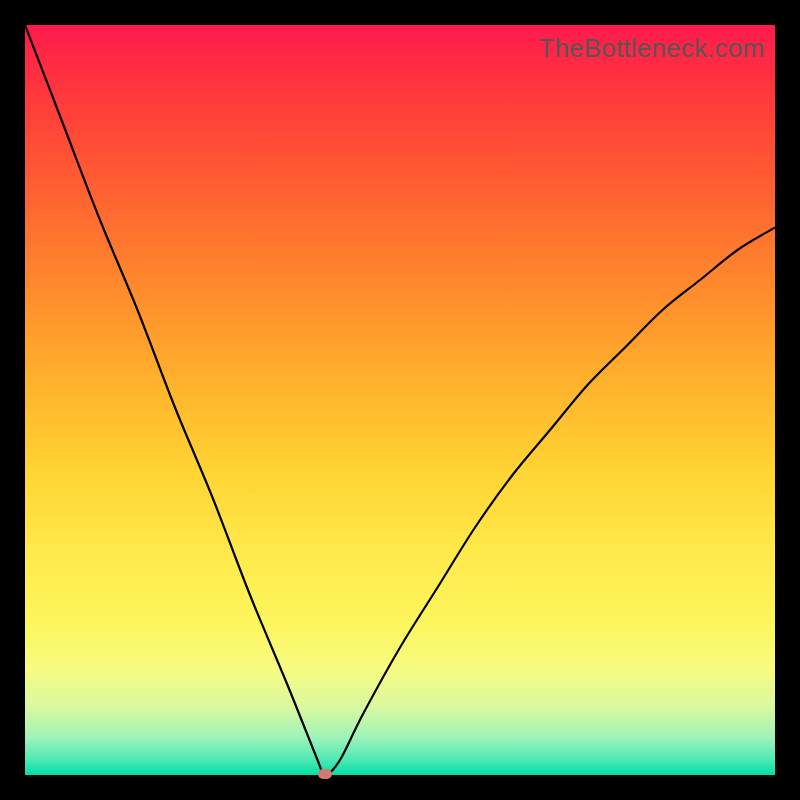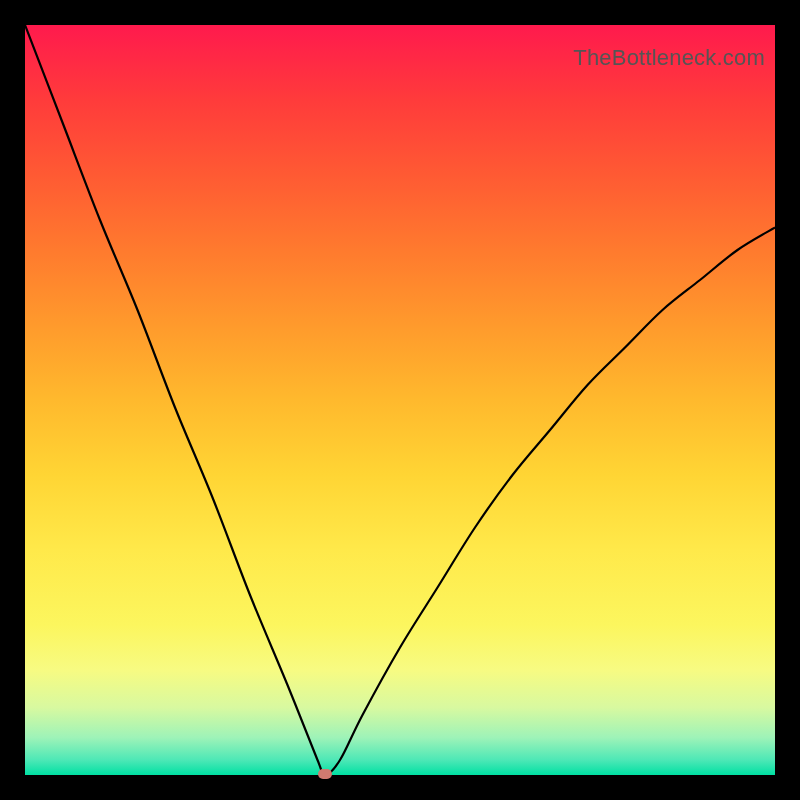--- a/index.html
+++ b/index.html
@@ -35,24 +35,24 @@
       #fcf65e 80%,
       #f7fb82 86%,
       #d8f9a0 91%,
       #9ef3b8 95%,
       #4de8b6 98%,
       #00e0a3 100%
     );
   }
   .watermark {
     position: absolute;
-    top: 20px;
+    top: 8px;
     right: 10px;
     color: #555;
-    font-size: 22px;
+    font-size: 26px;
     font-weight: 500;
     letter-spacing: 0.2px;
     user-select: none;
   }
   svg.curve {
     position: absolute;
     left: 0;
     top: 0;
     width: 750px;
     height: 750px;

